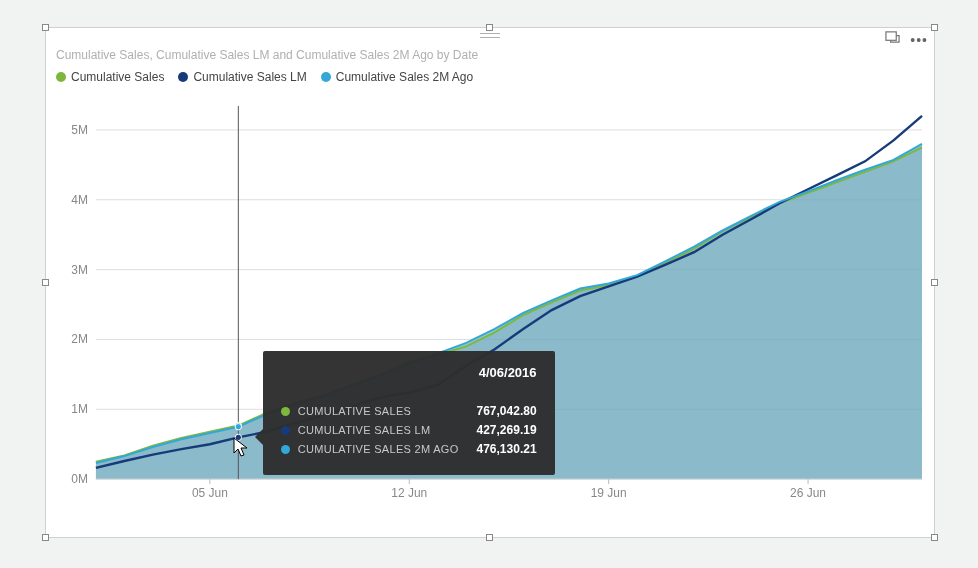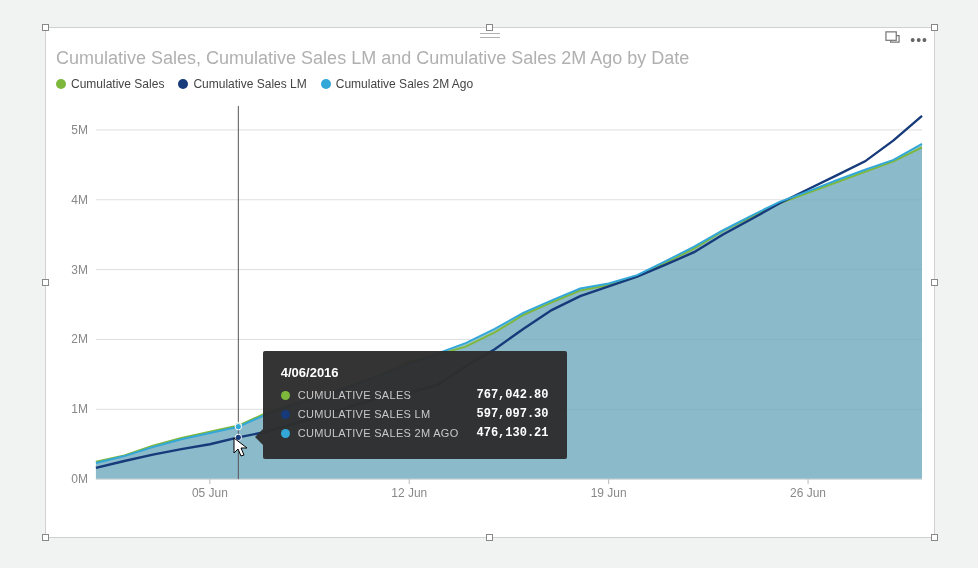--- a/index.html
+++ b/index.html
@@ -51,21 +51,21 @@
 
   .header-icons {
     position:absolute; right:6px; top:2px;
     display:flex; gap:10px; align-items:center;
   }
   .header-icons svg { width:15px; height:15px; }
   .more-dots { font-size:14px; color:#666; letter-spacing:1px; line-height:10px; cursor:pointer;}
 
   .title {
     padding: 6px 10px 2px 10px;
-    font-size: 18px;
+    font-size: 12px;
     color: #b0b0b0;
   }
   .legend {
     display:flex;
     gap: 14px;
     padding: 6px 10px 4px 10px;
     font-size: 12px;
     color: #444;
   }
   .legend-item { display:flex; align-items:center; gap:5px; cursor:pointer;}
@@ -94,24 +94,24 @@
   }
   .tooltip::before {
     content:"";
     position:absolute;
     left:-8px;
     top: 78px;
     border: 8px solid transparent;
     border-right-color: rgba(45,45,45,0.97);
     border-left: none;
   }
-  .tt-date { font-weight: 600; font-size:13px; margin-bottom:8px; }
+  .tt-date { font-weight: 600; font-size:13px; margin-bottom:24px;text-align:right; }
   .tt-row { display:flex; align-items:center; gap:8px; margin:5px 0;}
   .tt-label { color:#c8c8c8; font-size:11px; letter-spacing:0.3px; flex:1;}
-  .tt-val { color:#fff; font-weight:700; font-size:12px; margin-left:10px;font-family:Liberation Mono, monospace;}
+  .tt-val { color:#fff; font-weight:700; font-size:12px; margin-left:10px;}
   .tt-dot { width:9px; height:9px; border-radius:50%; flex:none;}
 
 </style>
 </head>
 <body>
 
 <div class="visual-container">
   <div class="sel-handle tl"></div>
   <div class="sel-handle tr"></div>
   <div class="sel-handle bl"></div>
@@ -192,21 +192,21 @@
       <div class="tt-date">4/06/2016</div>
       <div id="tt-rows">
           <div class="tt-row">
             <span class="tt-dot" style="background:#7db83d"></span>
             <span class="tt-label">CUMULATIVE SALES</span>
             <span class="tt-val">767,042.80</span>
           </div>
           <div class="tt-row">
             <span class="tt-dot" style="background:#163a7a"></span>
             <span class="tt-label">CUMULATIVE SALES LM</span>
-            <span class="tt-val">597,097.30</span>
+            <span class="tt-val">427,269.19</span>
           </div>
           <div class="tt-row">
             <span class="tt-dot" style="background:#33a7d8"></span>
             <span class="tt-label">CUMULATIVE SALES 2M AGO</span>
             <span class="tt-val">476,130.21</span>
           </div>
         </div>
     </div>
 
     <svg class="cursor-arrow" id="cursor" viewBox="0 0 16 22" style="left: 178.759px; top: 331.088px;">

